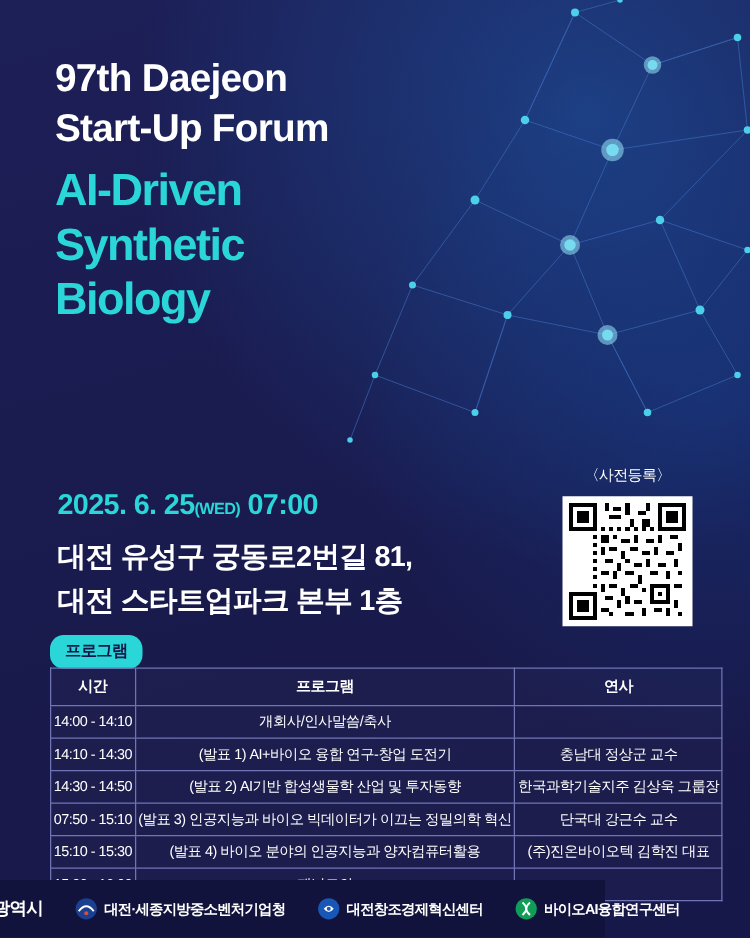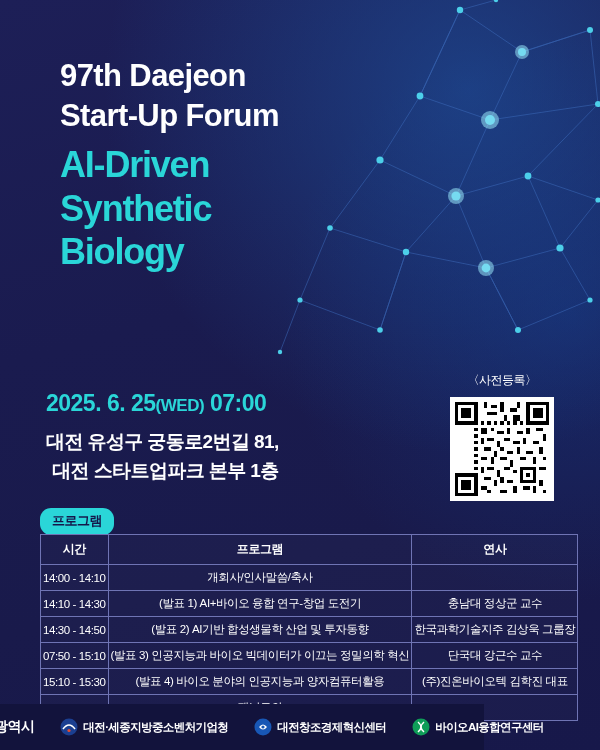--- a/index.html
+++ b/index.html
@@ -19,23 +19,22 @@
     overflow: hidden;
   }
   
   #net {
     position: absolute; top: 0; right: 0;
     width: 340px; height: 360px;
     opacity: 0.95;
   }
   .title-block {
     position: absolute;
-    top: 56px; left: 44px;
-    z-index: 5;
-    margin-left: 16px;
+    top: 43px; left: 44px;
+    z-index: 5;
   }
   .title-en {
     color: #ffffff;
     font-size: 31px;
     font-weight: bold;
     line-height: 1.28;
     letter-spacing: -0.6px;
   }
   .title-main {
     color: #2ad6d8;
@@ -47,31 +46,30 @@
   }
   .datetime {
     position: absolute;
     top: 390px; left: 46px;
     color: #2ad6d8;
     font-size: 23px;
     font-weight: bold;
     letter-spacing: -0.5px;
     z-index: 5;
   }
-  .datetime .wed { font-size: 17px; text-align: right; }
+  .datetime .wed { font-size: 13px; text-align: right; }
   .addr {
     position: absolute;
     top: 428px; left: 46px;
     color: #ffffff;
-    font-size: 19px;
+    font-size: 23px;
     font-weight: bold;
     line-height: 1.5;
     letter-spacing: -0.6px;
     z-index: 5;
-    text-align: right;
   }
   
   .qr-wrap {
     position: absolute;
     top: 372px; right: 42px;
     width: 112px;
     text-align: center;
     z-index: 5;
   }
   .qr-label {

